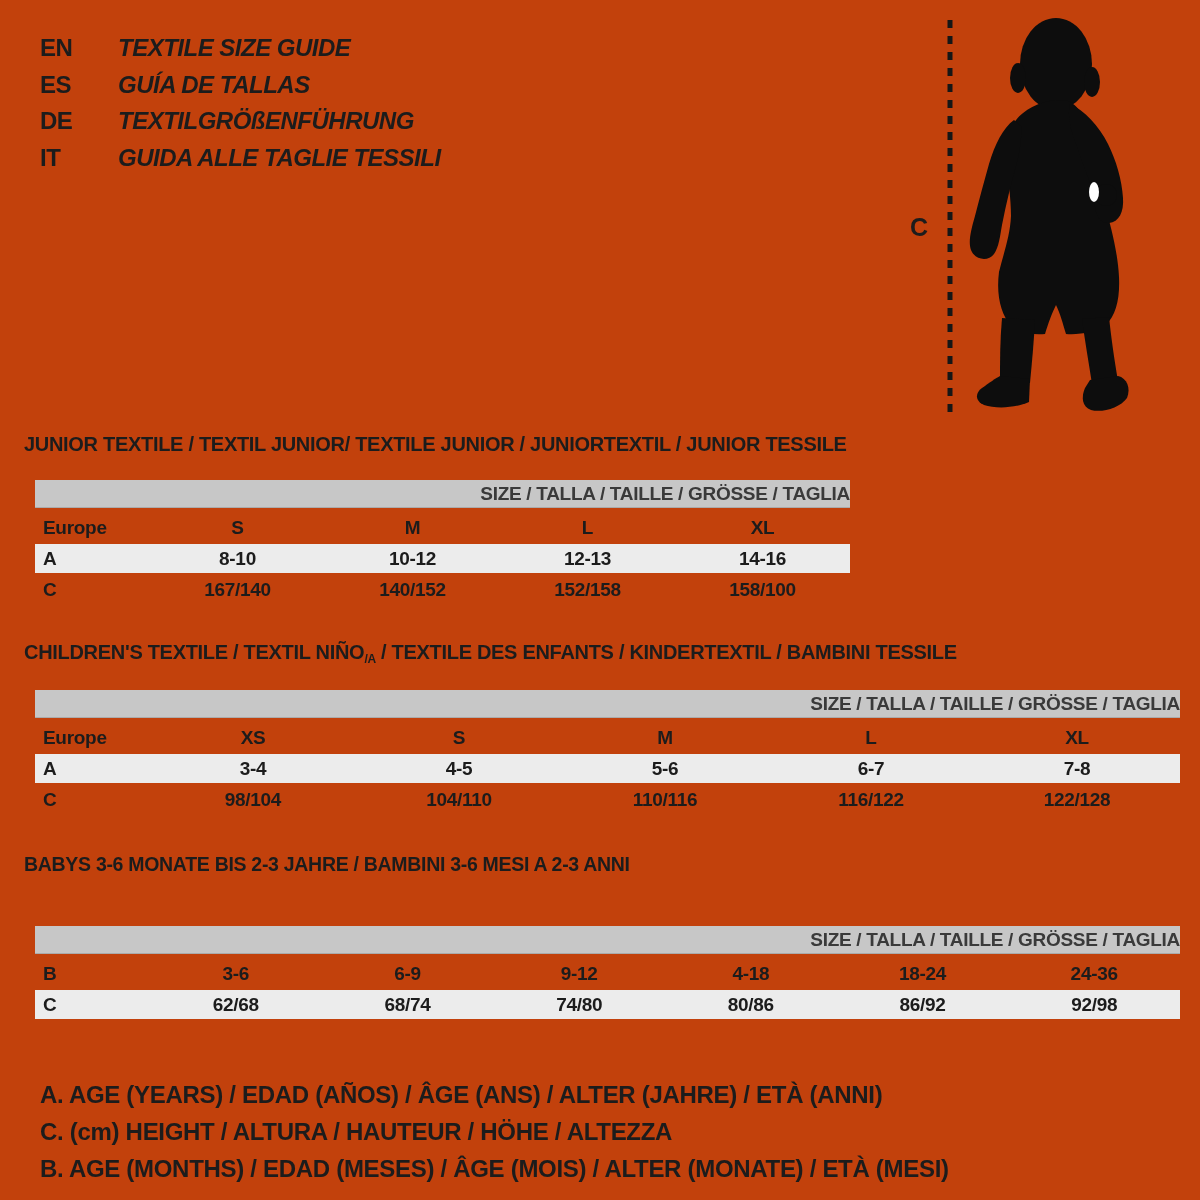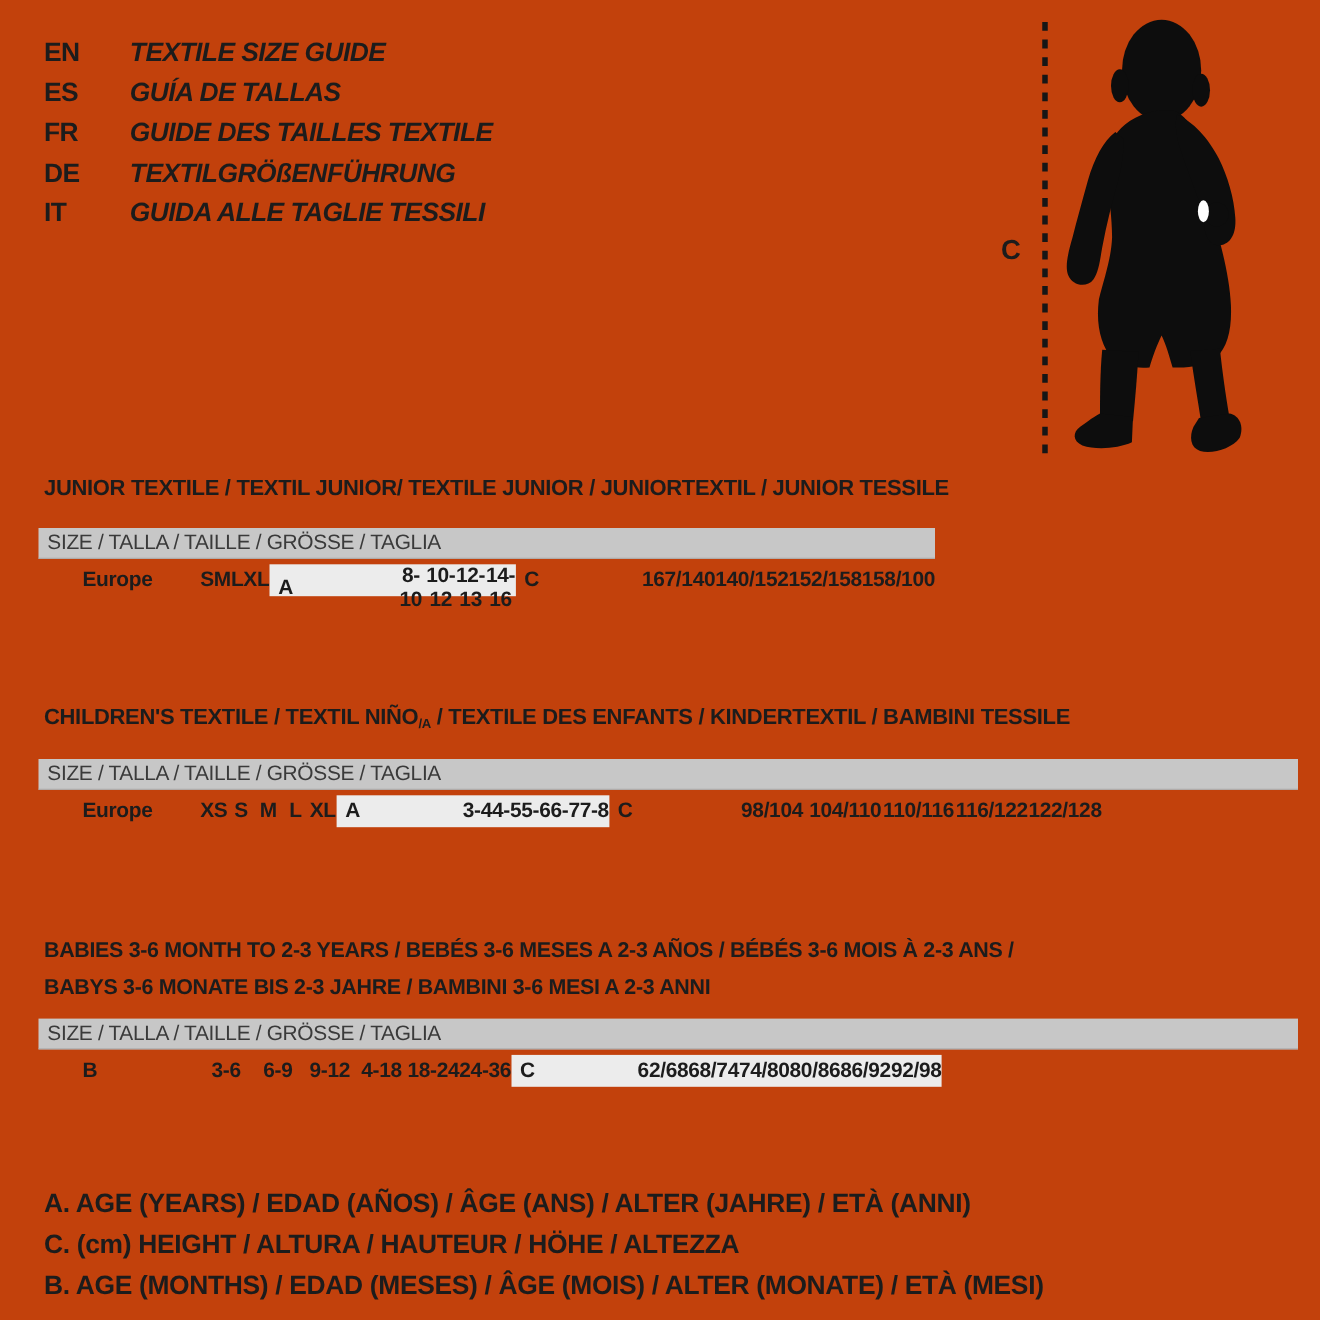--- a/index.html
+++ b/index.html
@@ -17,32 +17,32 @@
   
   .lang-block{position:absolute;left:40px;top:30px;}
   .lang-row{display:flex;height:36.5px;align-items:center;font-weight:bold;font-size:24px;letter-spacing:-0.5px;}
   .lang-code{width:78px;flex:0 0 78px;}
   .lang-title{white-space:nowrap;font-style:italic;}
   
   .c-label{position:absolute;left:910px;top:213px;font-size:25px;font-weight:bold;}
   .dash-line{position:absolute;left:946px;top:16px;}
   .silhouette{position:absolute;left:958px;top:14px;}
   
-  .section-title{position:absolute;left:40px;font-size:20px;font-weight:bold;letter-spacing:-0.3px;white-space:nowrap;}
+  .section-title{position:absolute;left:24px;font-size:20px;font-weight:bold;letter-spacing:-0.3px;white-space:nowrap;text-align:center;}
   .section-title .subsize{font-size:0.6em;position:relative;top:0.34em;}
   .title-lines{line-height:33.5px;font-size:19.5px;}
   .size-table{position:absolute;left:35px;}
   .w-narrow{width:815px;}
   .w-wide{width:1145px;}
   .size-header{
     height:28px;background:var(--bar);color:var(--bar-text);
-    font-weight:normal;font-size:19px;line-height:28px;padding-left:8px;
-    letter-spacing:-0.3px;border-bottom:1px solid #ababab;box-sizing:border-box;
+    font-weight:bold;font-size:19px;line-height:28px;padding-left:8px;
+    letter-spacing:-0.3px;border-bottom:1px solid #ababab;box-sizing:border-box;text-align:right;
   }
-  .rows{display:flex;flex-direction:row;row-gap:2px;padding-top:5px;margin-left:32px;}
+  .rows{display:flex;flex-direction:column;row-gap:2px;padding-top:5px;}
   .t-row{display:grid;height:29px;align-items:center;font-size:19px;font-weight:bold;letter-spacing:-0.3px;}
   .t-row.shaded{background:var(--stripe);}
   .cell{text-align:center;}
   .cell-label{text-align:left;padding-left:8px;}
   
   .legend{position:absolute;left:40px;top:1076px;}
   .legend-row{height:37px;display:flex;align-items:center;font-size:24px;font-weight:bold;letter-spacing:-0.3px;white-space:nowrap;}
 </style>
 </head>
 <body>
@@ -50,24 +50,20 @@
 <div class="page">
 
   <div class="lang-block">
     <div class="lang-row">
       <span class="lang-code">EN</span>
       <span class="lang-title">TEXTILE SIZE GUIDE</span>
     </div>
     <div class="lang-row">
       <span class="lang-code">ES</span>
       <span class="lang-title">GUÍA DE TALLAS</span>
-    </div>
-    <div class="lang-row">
-      <span class="lang-code">FR</span>
-      <span class="lang-title">GUIDE DES TAILLES TEXTILE</span>
     </div>
     <div class="lang-row">
       <span class="lang-code">DE</span>
       <span class="lang-title">TEXTILGRÖßENFÜHRUNG</span>
     </div>
     <div class="lang-row">
       <span class="lang-code">IT</span>
       <span class="lang-title">GUIDA ALLE TAGLIE TESSILI</span>
     </div>
   </div>
@@ -185,21 +181,20 @@
           <div class="cell">98/104</div>
           <div class="cell">104/110</div>
           <div class="cell">110/116</div>
           <div class="cell">116/122</div>
           <div class="cell">122/128</div>
         </div>
       </div>
   </div>
 
   <div class="section-title title-lines" style="top:848px">
-    <div>BABIES 3-6 MONTH TO 2-3 YEARS / BEBÉS 3-6 MESES A 2-3 AÑOS / BÉBÉS 3-6 MOIS À 2-3 ANS /</div>
     <div>BABYS 3-6 MONATE BIS 2-3 JAHRE / BAMBINI 3-6 MESI A 2-3 ANNI</div>
   </div>
   <div class="size-table w-wide" style="top:926px">
     <div class="size-header">SIZE / TALLA / TAILLE / GRÖSSE / TAGLIA</div>
     <div class="rows">
         <div class="t-row" style="grid-template-columns: 115px repeat(6, 1fr);">
           <div class="cell cell-label">B</div>
           <div class="cell">3-6</div>
           <div class="cell">6-9</div>
           <div class="cell">9-12</div>

